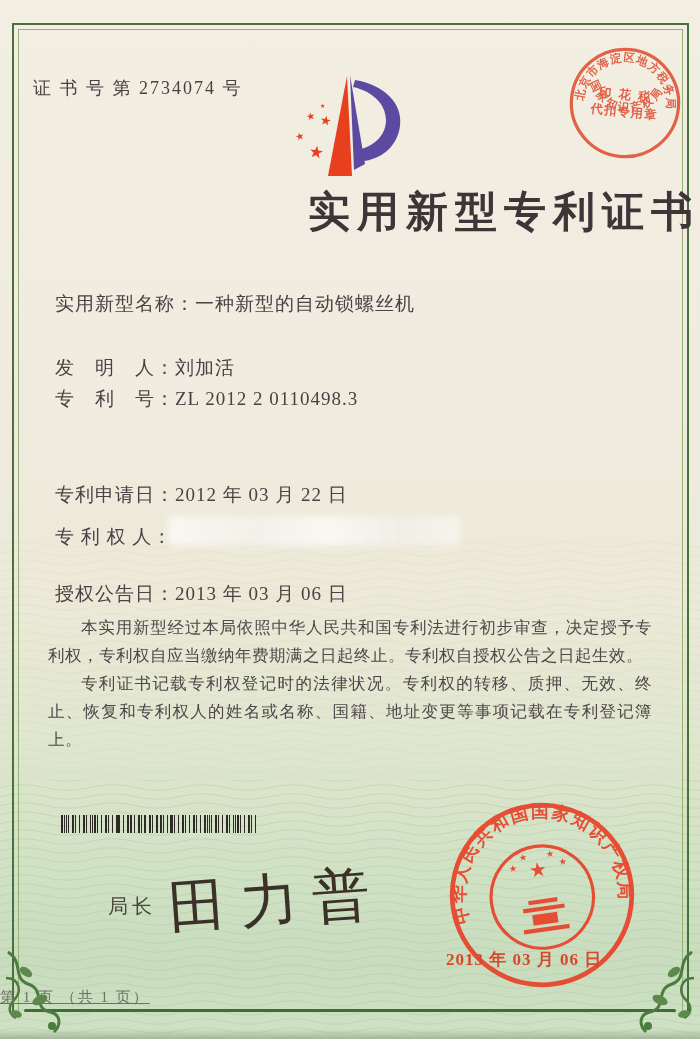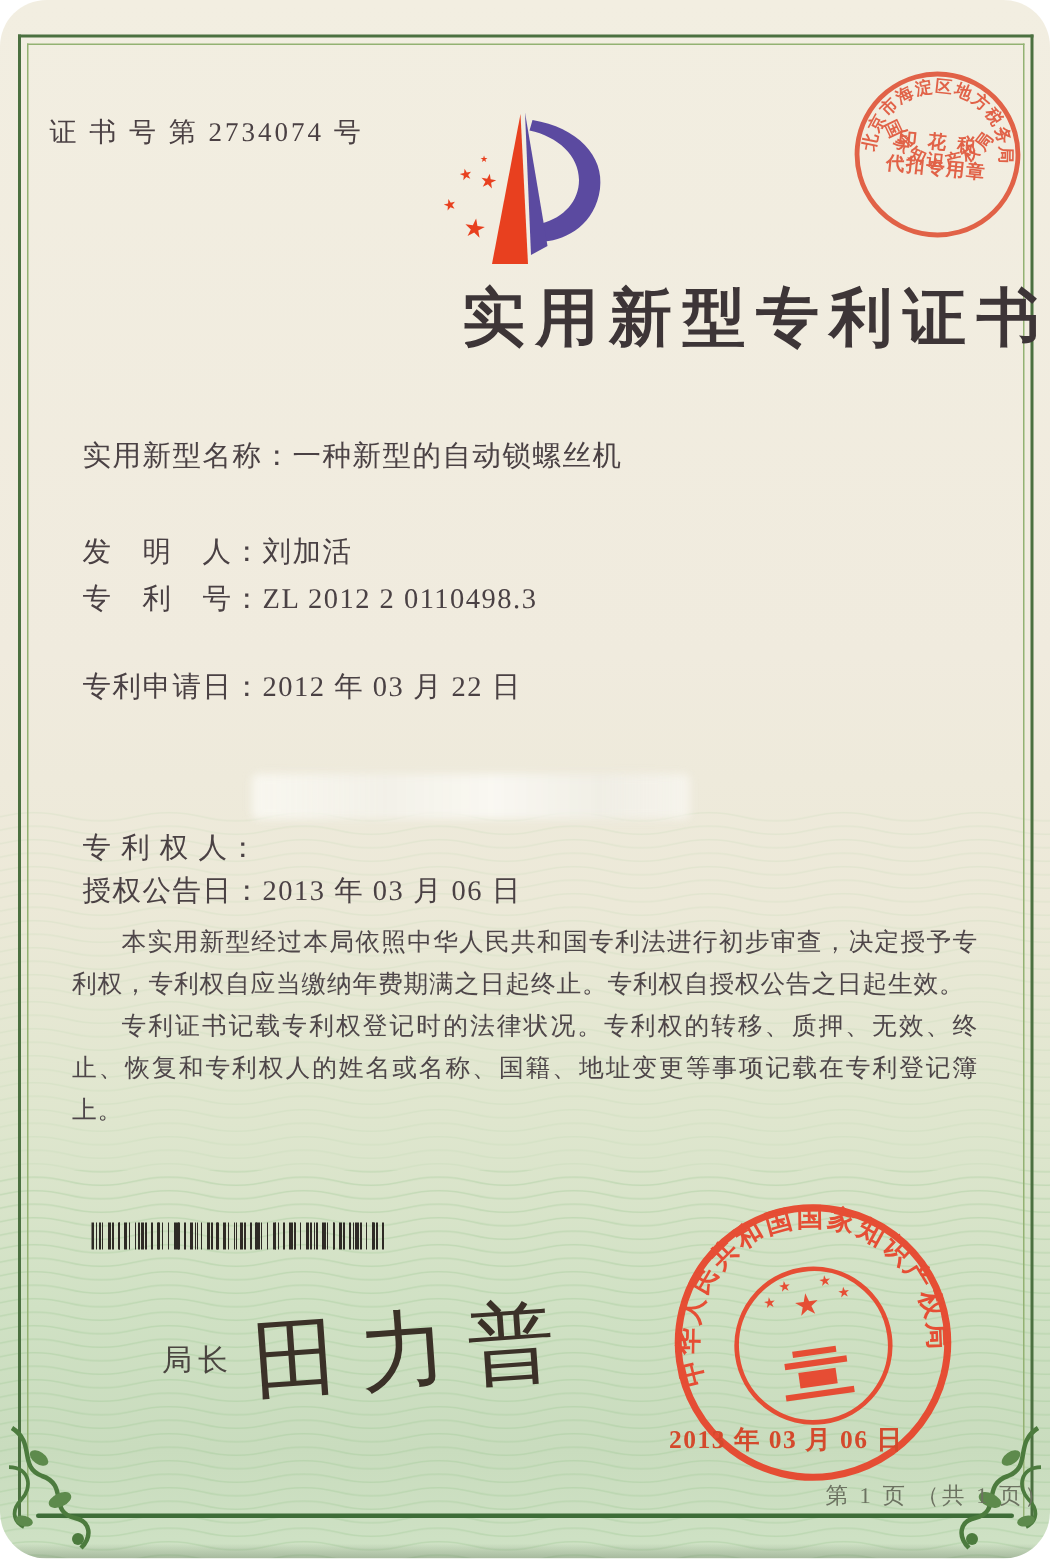--- a/index.html
+++ b/index.html
@@ -1,59 +1,58 @@
 <!DOCTYPE html>
 <html><head>
 <meta charset="utf-8">
 <style>
   html,body{margin:0;padding:0;}
   .page{
     position:relative;width:700px;height:1039px;overflow:hidden;
     background:linear-gradient(180deg,#f2eee1 0%,#f0ebde 42%,#ece9d8 58%,#dfe6ce 72%,#d0e1c4 84%,#c9dcbe 93%,#cfe2c5 100%);
     font-family:"Liberation Serif","DejaVu Serif",serif;
-    border-radius:31px;
   }
   .page::after{content:"";position:absolute;left:0;right:0;bottom:0;height:10px;
     background:linear-gradient(180deg,rgba(60,80,55,0) 0%,rgba(60,80,55,.28) 100%);pointer-events:none;}
   .waves{position:absolute;left:0;top:0;z-index:0;}
   .frame-outer{position:absolute;left:12px;right:11px;top:23px;bottom:26px;
     border:2px solid #4b7040;border-bottom:none;z-index:1;}
   .frame-inner{position:absolute;left:18px;right:17px;top:29px;bottom:26px;
     border:1px solid #93b273;border-bottom:none;z-index:1;}
   .bottom-rule{position:absolute;left:24px;right:24px;top:1009px;height:3px;
     background:#3e6d38;border-radius:2px;z-index:2;}
   .cert-number{position:absolute;left:33px;top:76px;font-size:18px;letter-spacing:2px;
     color:#4a4043;z-index:3;}
   .tax-stamp{position:absolute;left:566px;top:44px;width:118px;height:118px;
     transform:rotate(6deg);opacity:.88;z-index:3;}
   .sipo-logo{position:absolute;left:279px;top:72px;width:134px;height:112px;z-index:3;}
   .page-title{position:absolute;left:0;right:0;top:184px;text-align:right;font-size:42px;
     font-weight:600;letter-spacing:7px;color:#3d3537;z-index:3;}
   .field{position:absolute;left:55px;font-size:19px;letter-spacing:1px;color:#4a4144;z-index:3;white-space:nowrap;}
-  .f0{top:291px}.f1{top:355px}.f2{top:386px}.f3{top:445px}.f4{top:552px}.f5{top:581px}
+  .f0{top:291px}.f1{top:355px}.f2{top:386px}.f3{top:482px}.f4{top:524px}.f5{top:581px}
   .redaction{position:absolute;left:168px;top:516px;width:292px;height:30px;z-index:4;
     background:linear-gradient(90deg,rgba(250,249,243,.85),rgba(243,241,233,.95) 30%,rgba(250,249,244,.9) 55%,rgba(240,238,230,.92) 80%,rgba(248,246,240,.8));
     filter:blur(3px);border-radius:4px;}
   .paras{position:absolute;left:48px;top:614px;width:604px;z-index:3;}
   .paras p{margin:0;font-size:16.5px;line-height:28px;color:#4e4649;text-align:justify;
     text-indent:2em;letter-spacing:.5px;}
   .barcode{position:absolute;left:61px;top:815px;width:197px;height:18px;z-index:3;
     background:
       repeating-linear-gradient(90deg,#2e2a25 0 2px,transparent 2px 3px,#2e2a25 3px 4px,transparent 4px 7px,#2e2a25 7px 8px,transparent 8px 11px),
       repeating-linear-gradient(90deg,transparent 0 5px,#2e2a25 5px 6px,transparent 6px 13px);}
   .sig-title{position:absolute;left:108px;top:893px;font-size:20px;letter-spacing:4px;color:#4a4540;z-index:3;}
   .sig-name{position:absolute;left:168px;top:862px;font-size:58px;letter-spacing:14px;
     color:#3b3128;transform:rotate(-4deg);font-family:"DejaVu Sans",sans-serif;
     font-weight:400;z-index:3;}
   .office-seal{position:absolute;left:448px;top:801px;width:188px;height:188px;
     transform:rotate(-8deg);opacity:.93;z-index:3;}
   .issue-date{position:absolute;left:446px;top:948px;font-size:17px;font-weight:bold;
     letter-spacing:1px;color:#d4492c;z-index:4;white-space:nowrap;}
-  .page-footer{position:absolute;left:0;right:0;top:988px;text-align:right;font-size:15px;
-    letter-spacing:2px;color:#6c7261;z-index:3;}
+  .page-footer{position:absolute;left:0;right:0;top:988px;text-align:left;font-size:15px;
+    letter-spacing:2px;color:#6c7261;z-index:3;text-decoration:underline;}
   .ornament{position:absolute;width:64px;height:88px;z-index:2;}
   .orn-left{left:2px;top:948px;}
   .orn-right{right:2px;top:948px;transform:scaleX(-1);}
   .seal-arc-text{font-size:17px;font-weight:bold;letter-spacing:2px;fill:#e8432a;}
   .stamp-arc-text{font-size:10.5px;font-weight:bold;fill:#df4f33;letter-spacing:1px;}
   .stamp-arc-bottom{font-size:10.5px;font-weight:bold;fill:#df4f33;letter-spacing:2px;}
   .stamp-center{font-size:11.5px;font-weight:bold;fill:#df4f33;}
 </style>
 </head>
 <body>

